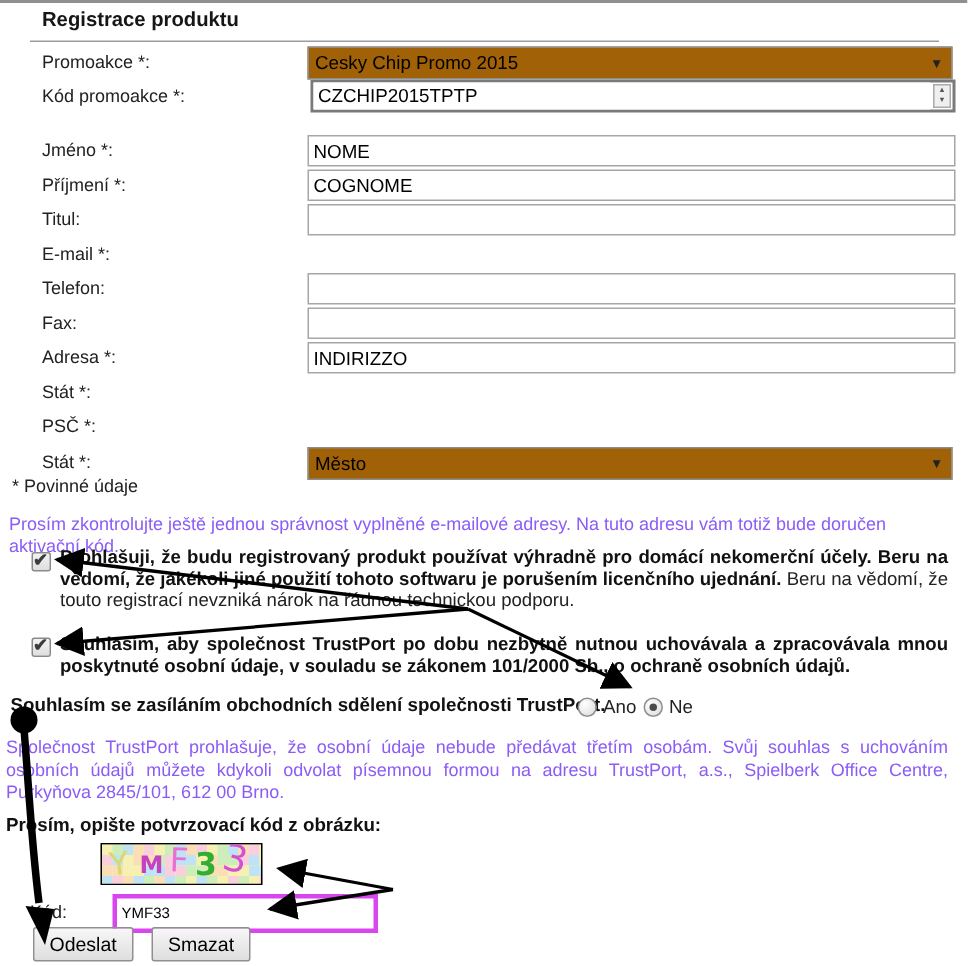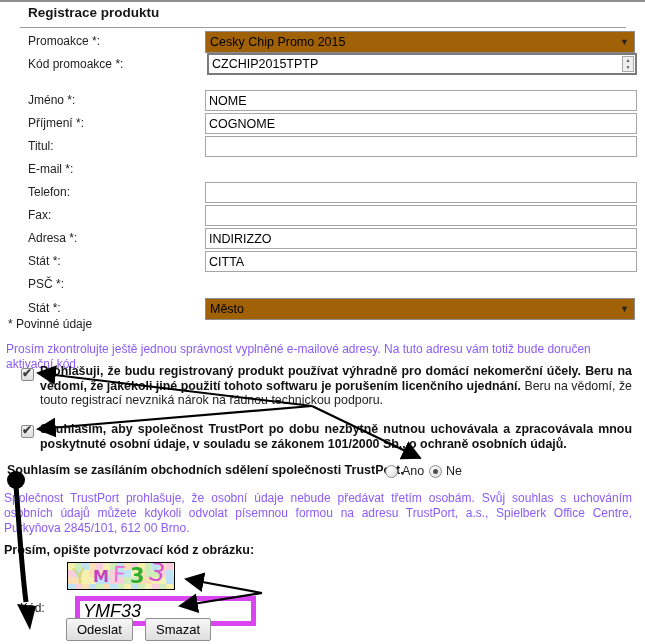--- a/index.html
+++ b/index.html
@@ -37,26 +37,26 @@
     position:absolute;width:13px;height:13px;border:1px solid #8e8e8e;border-radius:50%;
     background:radial-gradient(circle at 35% 30%,#ffffff 0%,#e3e3e3 75%);box-sizing:border-box;
   }
   .radio.checked::after{content:"";position:absolute;left:3px;top:3px;width:5px;height:5px;border-radius:50%;background:#4c4c4c;}
   .rlabel{position:absolute;font-size:12.5px;color:#222;}
   .boldline{position:absolute;font-size:12.5px;font-weight:bold;color:#111;}
   .captcha{position:absolute;left:67px;top:560px;width:106px;height:26px;border:1px solid #000;overflow:hidden;background:#f4efc9;}
   .captcha .cells{position:absolute;left:0;top:0;width:112px;height:28px;font-size:0;line-height:0;}
   .captcha .cells i{display:inline-block;width:7px;height:7px;}
   .captcha .glyph{position:absolute;font-family:"DejaVu Sans",sans-serif;line-height:1;z-index:2;}
-  .kodinput{position:absolute;left:75px;top:594px;width:165px;height:20px;border:5px solid #d946ef;
-    font-family:"Liberation Sans",sans-serif;font-size:18px;color:#000;padding:0 3px;font-style:italic;}
+  .kodinput{position:absolute;left:75px;top:594px;width:165px;height:20px;border:3px solid #d946ef;
+    font-family:"Liberation Sans",sans-serif;font-size:10px;color:#000;padding:0 3px;}
   .btn{
     position:absolute;top:616px;height:23px;border:1px solid #8f8f8f;border-radius:2px;
     background:linear-gradient(#f7f7f7,#dedede);font-family:"Liberation Sans",sans-serif;
-    font-size:13px;color:#000;padding:0 10px;cursor:pointer;margin-left:44px;
+    font-size:13px;color:#000;padding:0 10px;cursor:pointer;
   }
   .overlay{position:absolute;left:0;top:0;width:645px;height:644px;z-index:10;pointer-events:none;}
 </style>
 </head>
 <body>
 
 <div class="page">
 
   <div class="title">Registrace produktu</div>
   <div class="title-rule"></div>
@@ -87,21 +87,20 @@
   <span class="flabel" style="top:183px">Telefon:</span>
   <input class="tinput" style="top: 180px;" value="">
 
   <span class="flabel" style="top:206px">Fax:</span>
   <input class="tinput" style="top: 203px;" value="">
 
   <span class="flabel" style="top:229px">Adresa *:</span>
   <input class="tinput" style="top: 226px;" value="INDIRIZZO">
 
   <span class="flabel" style="top:252px">Stát *:</span>
-  <input class="tinput" style="top: 249px;" value="CITTA">
 
   <span class="flabel" style="top:275px">PSČ *:</span>
 
   <span class="flabel" style="top:299px">Stát *:</span>
   <div class="selectbox" style="top:296px">
     <span>Město</span>
     <span class="caret">▼</span>
   </div>
 
   <div class="note" style="left:8px;top:315px">* Povinné údaje</div>

